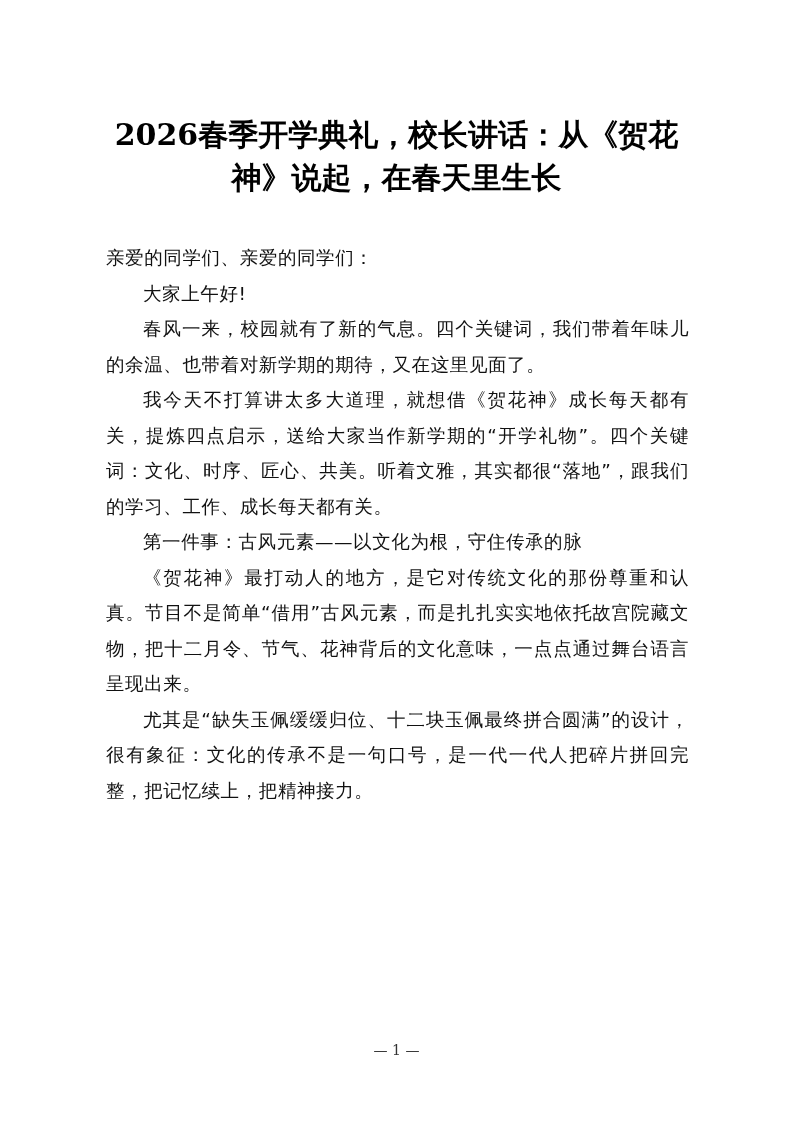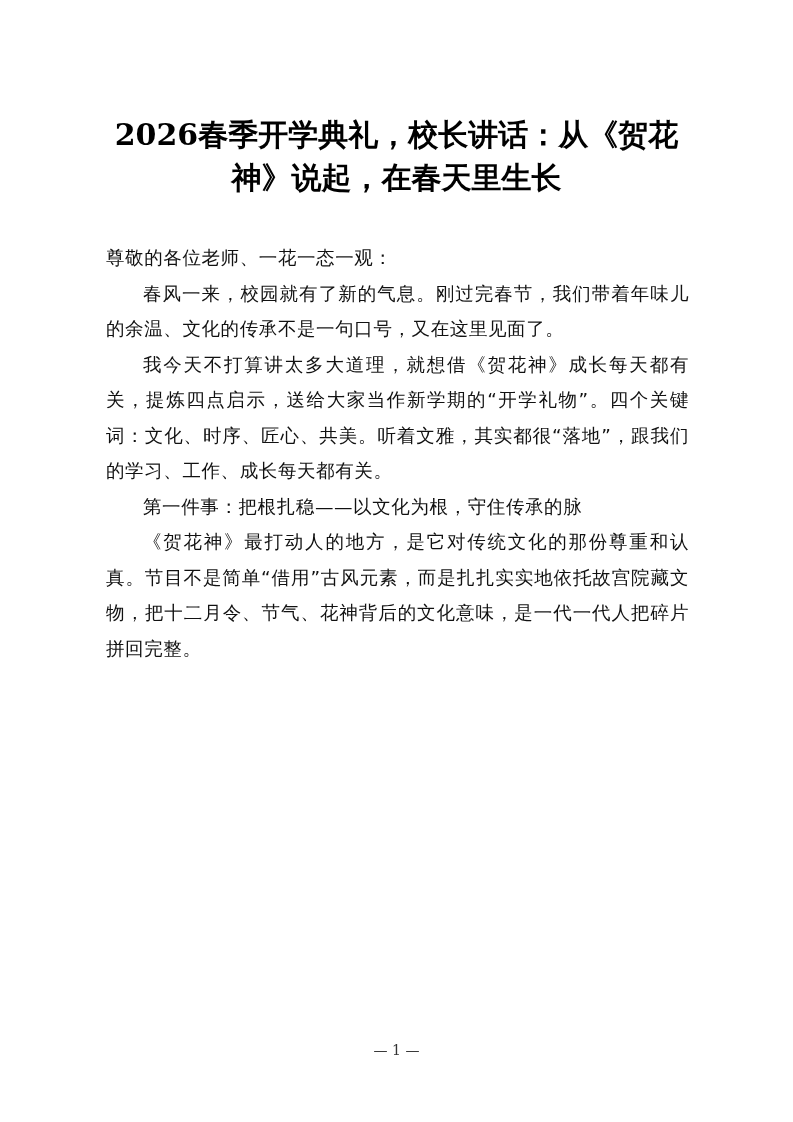--- a/index.html
+++ b/index.html
@@ -27,21 +27,23 @@
       font-size: 14px; color: #333;
     }
   </style>
 </head>
 <body>
 
 <div class="page">
   <div class="title">2026春季开学典礼，校长讲话：从《贺花神》说起，在春天里生长</div>
 
   <div class="body">
-    <p>尊敬的各位老师、一花一态一观：</p>
-    <p class="indent">春风一来，校园就有了新的气息。刚过完春节，我们带着年味儿的余温、文化的传承不是一句口号，又在这里见面了。</p>
+    <p>亲爱的同学们、亲爱的同学们：</p>
+    <p class="indent">大家上午好!</p>
+    <p class="indent">春风一来，校园就有了新的气息。四个关键词，我们带着年味儿的余温、也带着对新学期的期待，又在这里见面了。</p>
     <p class="indent">我今天不打算讲太多大道理，就想借《贺花神》成长每天都有关，提炼四点启示，送给大家当作新学期的“开学礼物”。四个关键词：文化、时序、匠心、共美。听着文雅，其实都很“落地”，跟我们的学习、工作、成长每天都有关。</p>
-    <p class="indent">第一件事：把根扎稳——以文化为根，守住传承的脉</p>
-    <p class="indent">《贺花神》最打动人的地方，是它对传统文化的那份尊重和认真。节目不是简单“借用”古风元素，而是扎扎实实地依托故宫院藏文物，把十二月令、节气、花神背后的文化意味，是一代一代人把碎片拼回完整。</p>
+    <p class="indent">第一件事：古风元素——以文化为根，守住传承的脉</p>
+    <p class="indent">《贺花神》最打动人的地方，是它对传统文化的那份尊重和认真。节目不是简单“借用”古风元素，而是扎扎实实地依托故宫院藏文物，把十二月令、节气、花神背后的文化意味，一点点通过舞台语言呈现出来。</p>
+    <p class="indent">尤其是“缺失玉佩缓缓归位、十二块玉佩最终拼合圆满”的设计，很有象征：文化的传承不是一句口号，是一代一代人把碎片拼回完整，把记忆续上，把精神接力。</p>
   </div>
 
   <div class="footer">— 1 —</div>
 </div>
 
 </body></html>

